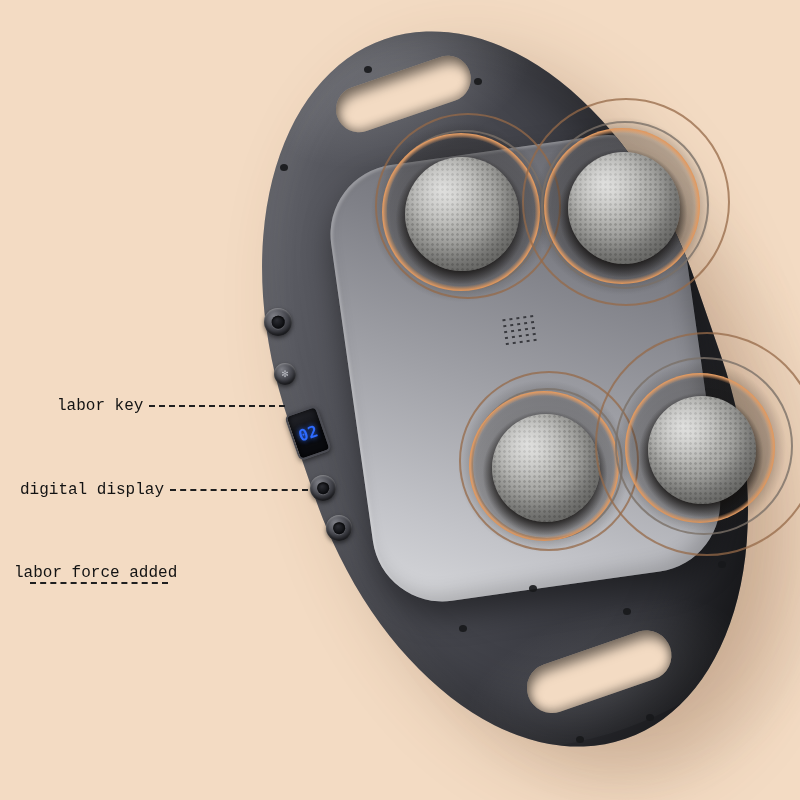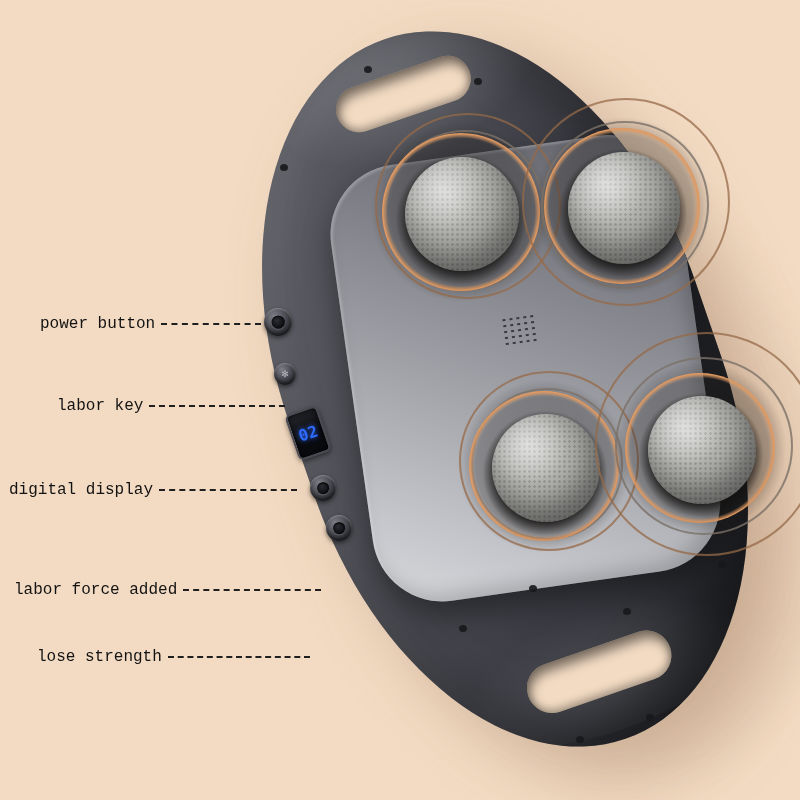--- a/index.html
+++ b/index.html
@@ -185,34 +185,26 @@
   <div class="display">
     <span class="digits">02</span>
   </div>
   <div class="knob" style="left:310px; top:475px; width:26px; height:26px;">
     <div class="pit"></div>
   </div>
   <div class="knob" style="left:326px; top:515px; width:26px; height:26px;">
     <div class="pit"></div>
   </div>
 
-  <div class="callout" style="left:40px; top:313px;">
-    <span class="callout-label">power button</span>
-    <div class="leader" style="width:100px;"></div>
-  </div>
   <div class="callout" style="left:57px; top:395px;">
     <span class="callout-label">labor key</span>
     <div class="leader" style="width:136px;"></div>
   </div>
-  <div class="callout" style="left:9px; top:479px;">
+  <div class="callout" style="left:20px; top:479px;">
     <span class="callout-label">digital display</span>
     <div class="leader" style="width:138px;"></div>
   </div>
-  <div class="callout" style="left:14px; top:579px;">
+  <div class="callout" style="left:14px; top:564px;flex-direction:column;">
     <span class="callout-label">labor force added</span>
     <div class="leader" style="width:138px;"></div>
   </div>
-  <div class="callout" style="left:37px; top:646px;">
-    <span class="callout-label">lose strength</span>
-    <div class="leader" style="width:142px;"></div>
-  </div>
 
 </div>
 
 </body></html>

